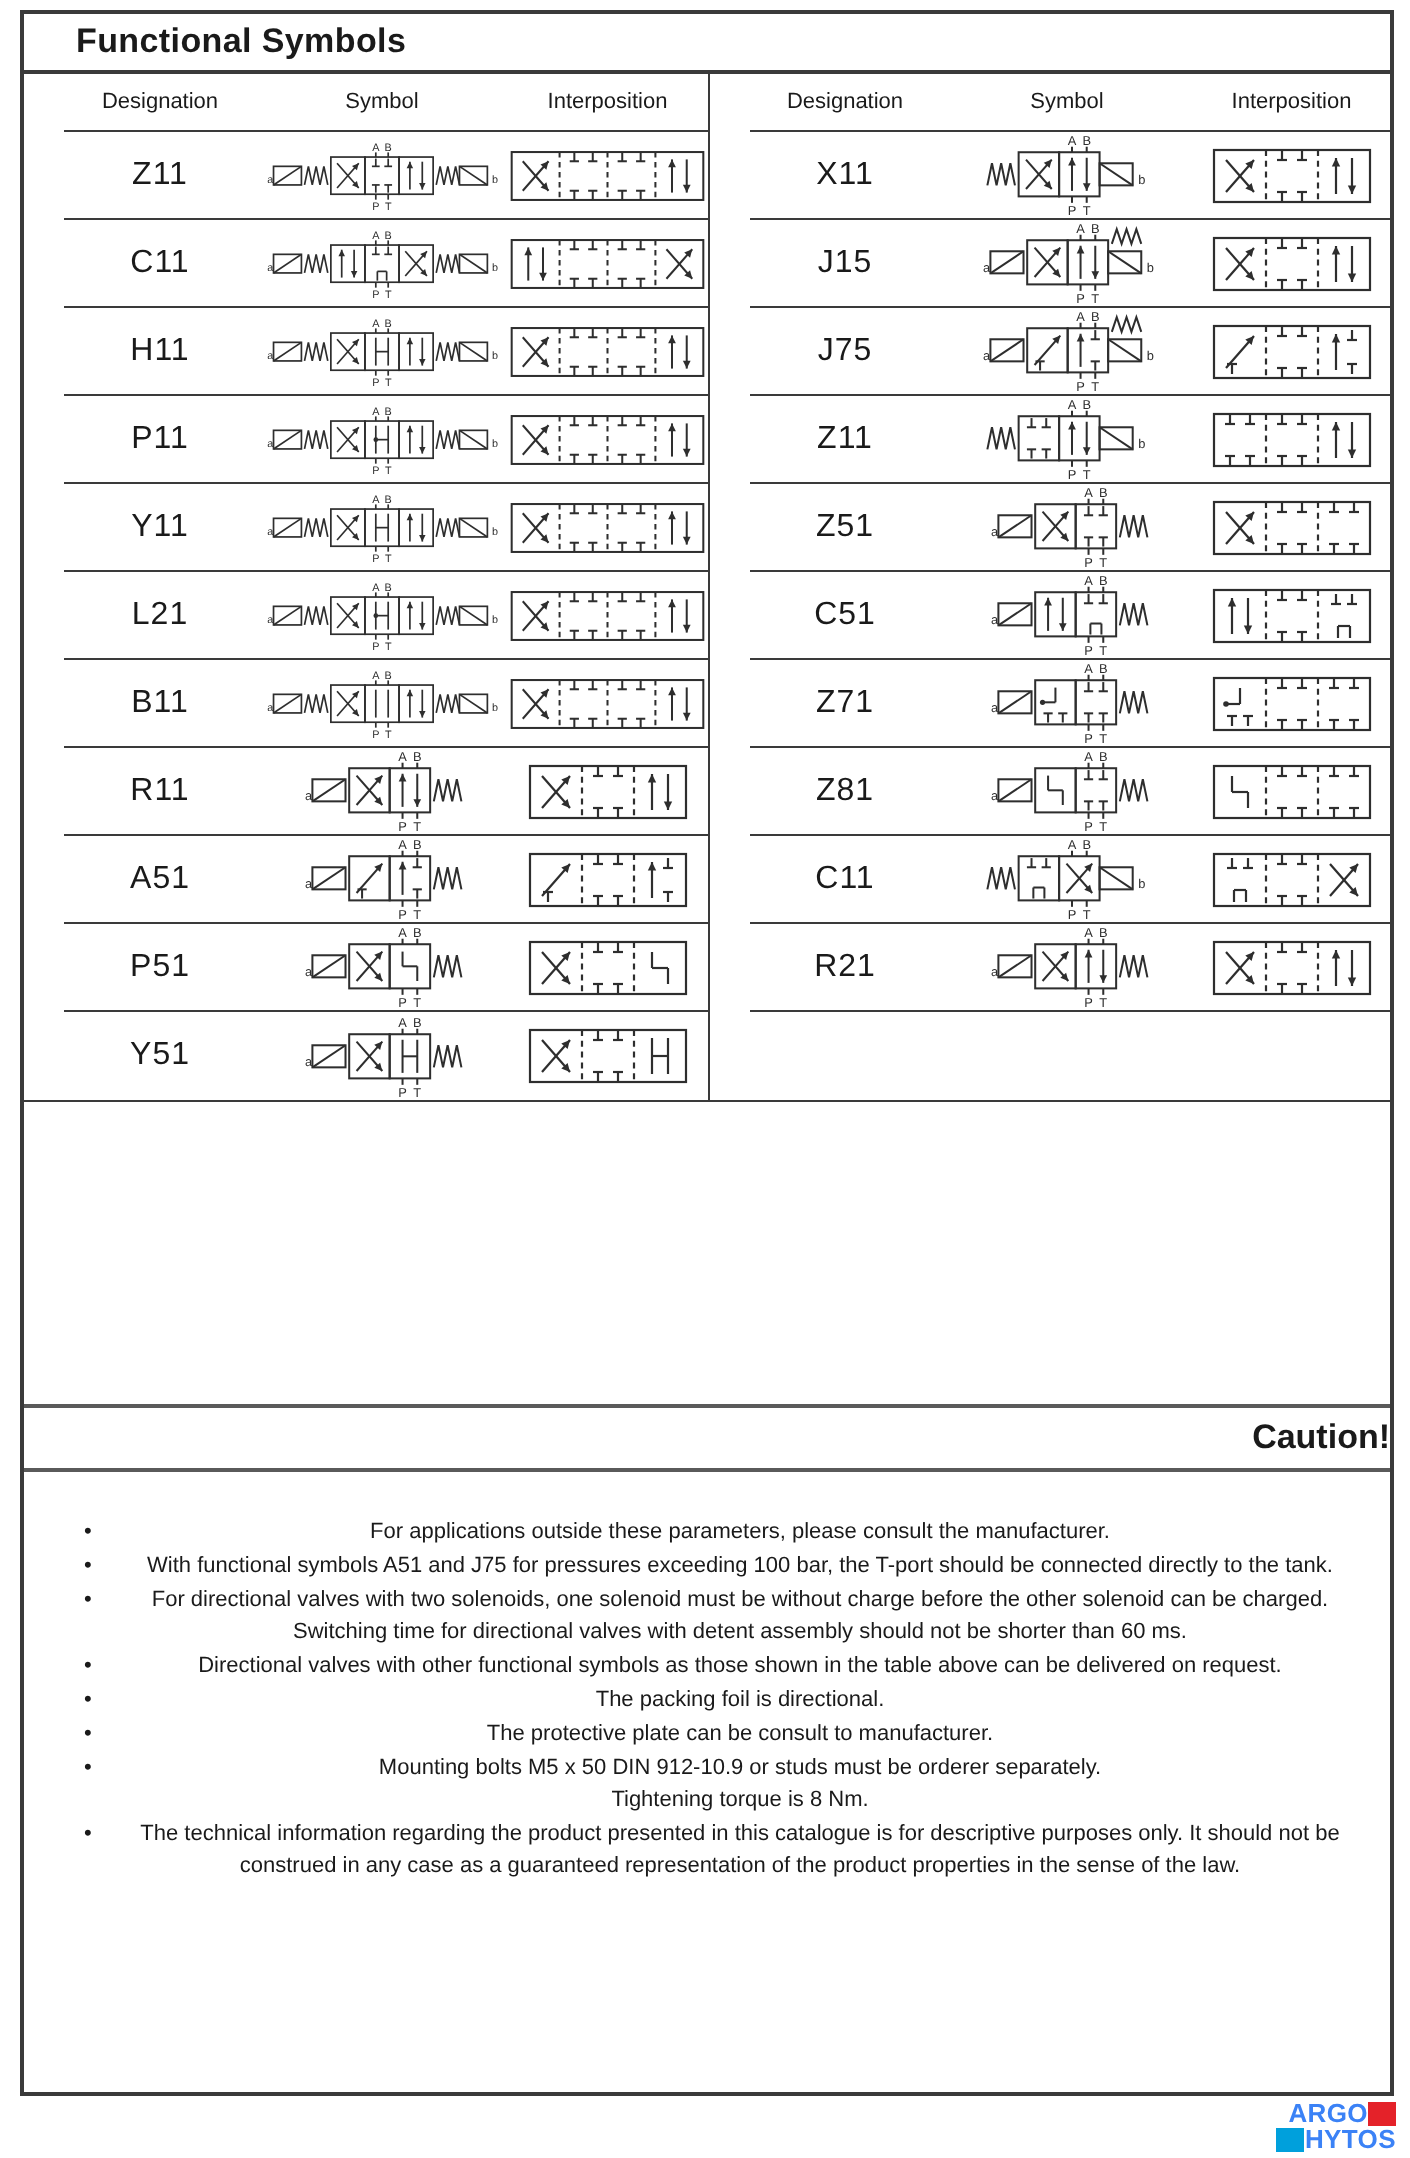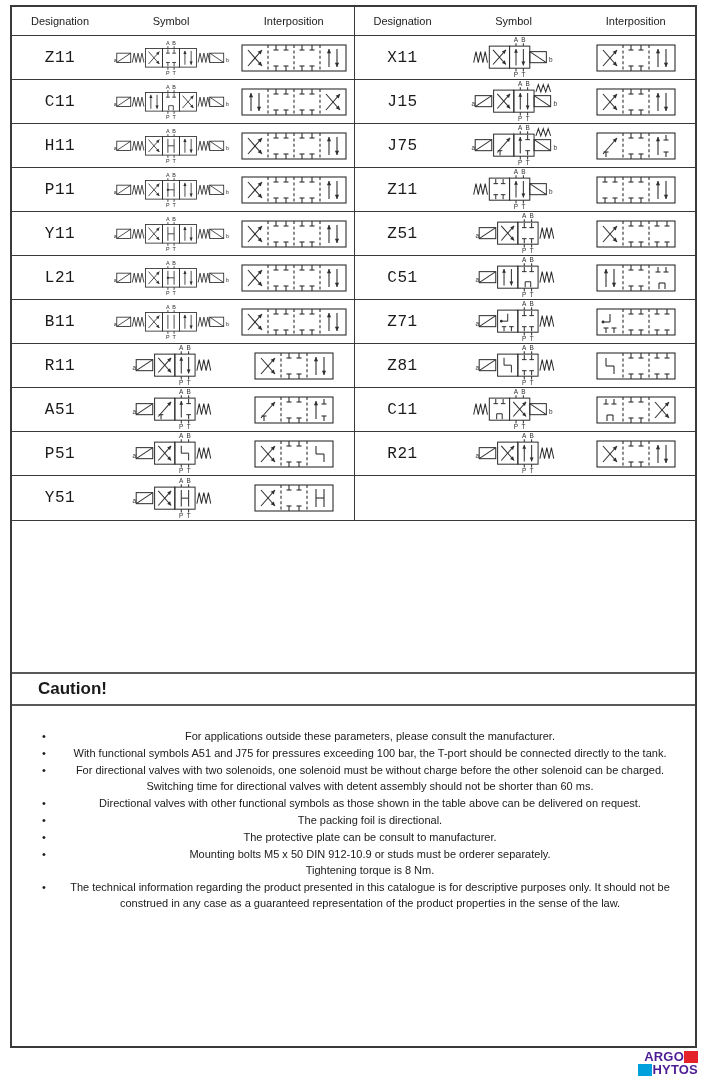--- a/index.html
+++ b/index.html
@@ -4,54 +4,57 @@
 <style>
   html,body { margin:0; padding:0; background:#ffffff; }
   .page { position:relative; width:705px; height:1079px; background:#fff;
           font-family:"Liberation Sans", sans-serif; color:#1a1a1a; overflow:hidden; }
   .frame { position:absolute; left:10px; top:5px; width:683px; height:1039px;
            border:2px solid #3a3a3a; background:#fff; }
   .title-bar { height:28px; box-sizing:content-box; border-bottom:2px solid #3a3a3a;
                display:flex; align-items:center; padding-left:26px;
                font-size:17px; font-weight:bold; letter-spacing:0.2px; }
   .sym-table { display:flex; border-bottom:1px solid #3a3a3a; height:513px; }
-  .half { width:50%; box-sizing:border-box; display:flex; flex-direction:column; }
+  .half { width:50%; box-sizing:border-box; display:flex; flex-direction:column;padding-left:20px; }
   .half.right { border-left:1px solid #3a3a3a; }
   .thead { height:29px; box-sizing:border-box; border-bottom:1px solid #3a3a3a;
            display:grid; grid-template-columns:96px 126px 1fr; align-items:center;
            font-size:11px; }
   .thead span { text-align:center; white-space:nowrap; }
   .rows { flex:1; }
   .row { height:44px; box-sizing:border-box; border-bottom:1px solid #3a3a3a;
          display:grid; grid-template-columns:96px 126px 1fr; align-items:center; }
   .row:last-child { border-bottom:none; }
   .row.filler { border-bottom:none; }
-  .des { font-size:16px; text-align:center; letter-spacing:0.5px;font-family:Liberation Mono, monospace; }
+  .des { font-size:16px; text-align:center; letter-spacing:0.5px; }
   .sym-cell, .inter-cell { display:flex; justify-content:center; align-items:center; overflow:hidden; }
   .gap-region { height:151px; }
   .caution-bar { height:34px; box-sizing:border-box; border-top:2px solid #5a5a5a;
                  border-bottom:2px solid #5a5a5a; display:flex; align-items:center;
-                 padding-left:26px; font-size:17px; font-weight:bold; }
+                 padding-left:26px; font-size:17px; font-weight:bold;justify-content:flex-end; }
   .caution-body { padding:22px 8px 0 30px; }
   .citem { display:flex; font-size:11px; line-height:16px; margin-bottom:1px; }
   .cbullet { width:15px; flex:none; }
   .ctext { flex:1; padding-right:4px;text-align:center; }
   .logo { position:absolute; right:7px; top:1050px; font-weight:bold; font-size:13px;
           line-height:13px; letter-spacing:0.2px; }
   .logo-row { display:flex; align-items:center; justify-content:flex-end; height:13px; }
-  .logo-row span.word { color:#4c1d95; }
+  .logo-row span.word { color:#3b82f6; }
   .sq { width:14px; height:12px; display:inline-block; }
   svg text { font-family:"Liberation Sans", sans-serif; }
 </style>
 </head>
 <body>
 
 <div class="page">
   <div class="frame">
 
+    <div class="title-bar">
+      <span>Functional Symbols</span>
+    </div>
 
     <div class="sym-table">
       <div class="half left">
         <div class="thead">
           <span>Designation</span>
           <span>Symbol</span>
           <span>Interposition</span>
         </div>
         <div class="rows" id="rows-left">
             <div class="row">

